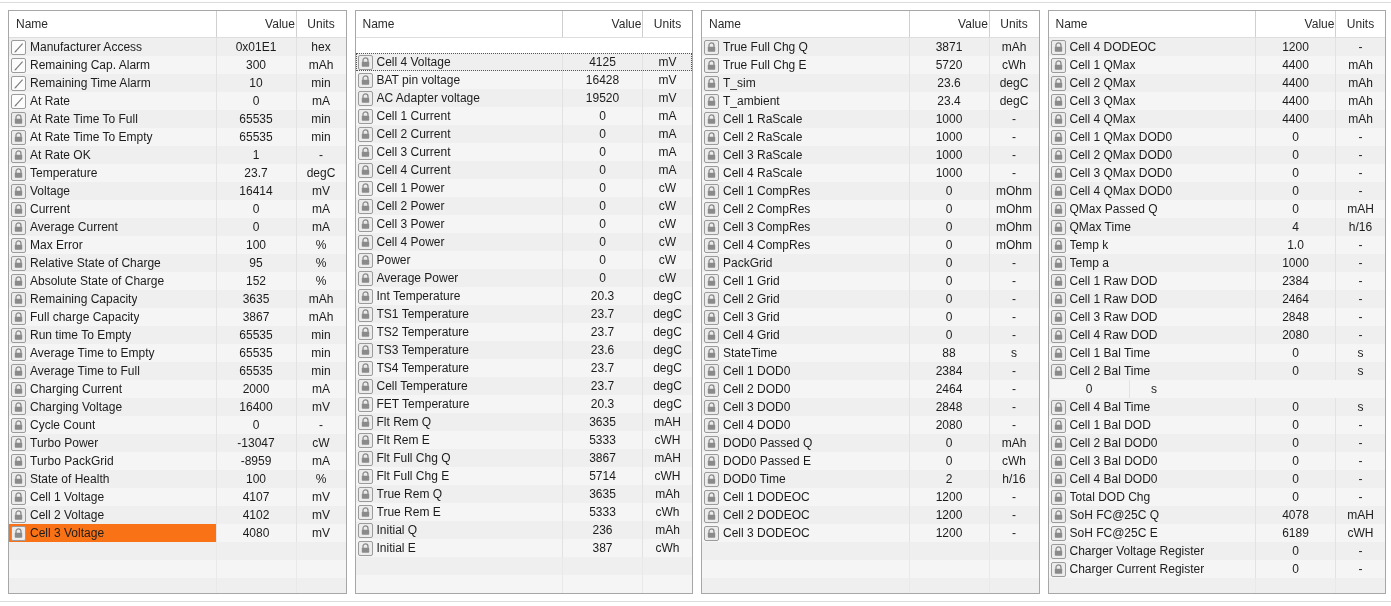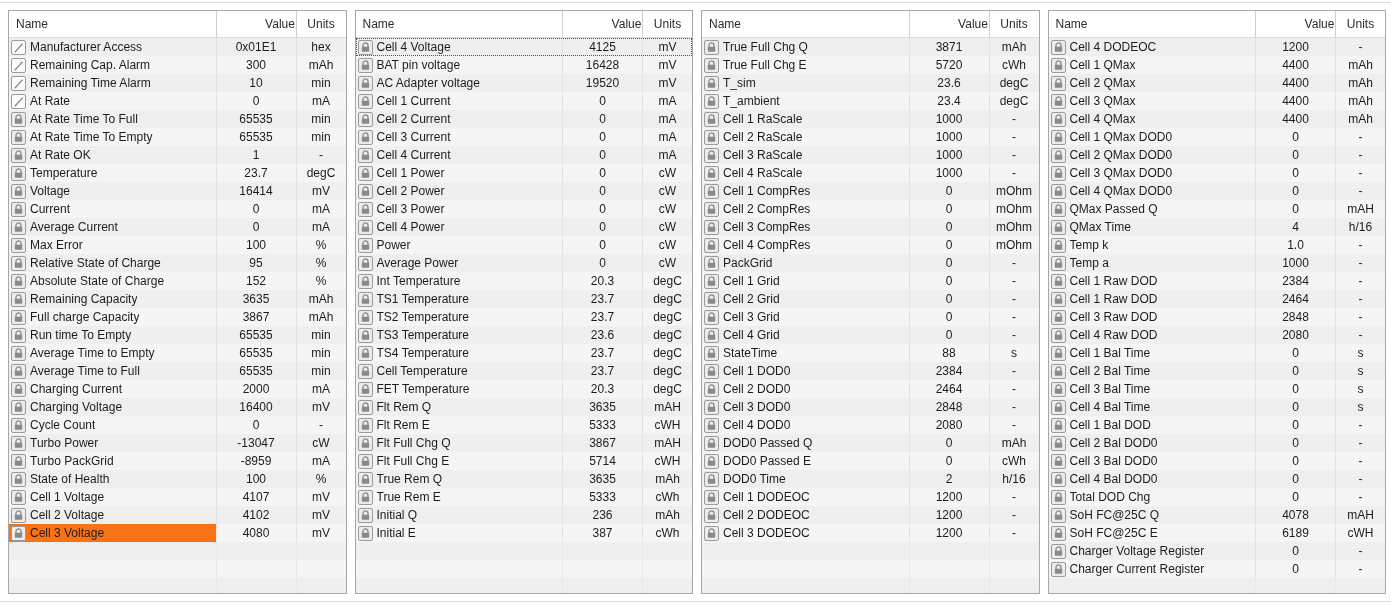--- a/index.html
+++ b/index.html
@@ -25,21 +25,21 @@
         white-space:nowrap;overflow:hidden;}
   .cell-name{flex:1 1 auto;padding-left:2px;}
   .cell-value{flex:0 0 80px;justify-content:center;border-left:1px solid #e2e2e2;}
   .cell-units{flex:0 0 50px;justify-content:center;border-left:1px solid #e2e2e2;}
   .icon{width:15px;height:15px;flex:0 0 15px;border:1px solid #9b9b9b;border-radius:2px;
         background:#ececec;display:inline-flex;align-items:center;justify-content:center;
         box-sizing:border-box;margin-right:4px;}
   .icon svg{display:block;}
   .icon-pencil{background:#fcfcfc;}
   .row.empty .cell-value,.row.empty .cell-units{border-left:1px solid #e9e9e9;}
-  .row.focused{outline:1px dotted #555555;outline-offset:-1px;}
+  .row.focused{outline:1px dotted #555555;outline-offset:-1px;margin-top:15px;}
   .row.selected .cell-name{background:#f97316;}
   .nm{overflow:hidden;text-overflow:ellipsis;}
 </style>
 </head>
 <body>
 
 <div class="page">
   <div class="hairline top"></div>
   <div class="panels" id="panels">
       <div class="panel">
@@ -1584,30 +1584,20 @@
           <rect x="1.8" y="4.8" width="7.4" height="5" rx="0.8" fill="#8a8a8a"></rect>
         </svg>
       </span>
 
       <span class="nm">Cell 2 Bal Time</span>
     </div>
     <div class="cell cell-value">0</div>
     <div class="cell cell-units">s</div>
   </div>
           <div class="row has-lock">
-    <div class="cell cell-name">
-      <span class="icon icon-lock">
-        <svg width="11" height="11" viewBox="0 0 11 11">
-          <path d="M3 5 V3.4 a2.5 2.5 0 0 1 5 0 V5" fill="none" stroke="#8a8a8a" stroke-width="1.3"></path>
-          <rect x="1.8" y="4.8" width="7.4" height="5" rx="0.8" fill="#8a8a8a"></rect>
-        </svg>
-      </span>
-
-      <span class="nm">Cell 3 Bal Time</span>
-    </div>
     <div class="cell cell-value">0</div>
     <div class="cell cell-units">s</div>
   </div>
           <div class="row has-lock">
     <div class="cell cell-name">
       <span class="icon icon-lock">
         <svg width="11" height="11" viewBox="0 0 11 11">
           <path d="M3 5 V3.4 a2.5 2.5 0 0 1 5 0 V5" fill="none" stroke="#8a8a8a" stroke-width="1.3"></path>
           <rect x="1.8" y="4.8" width="7.4" height="5" rx="0.8" fill="#8a8a8a"></rect>
         </svg>

